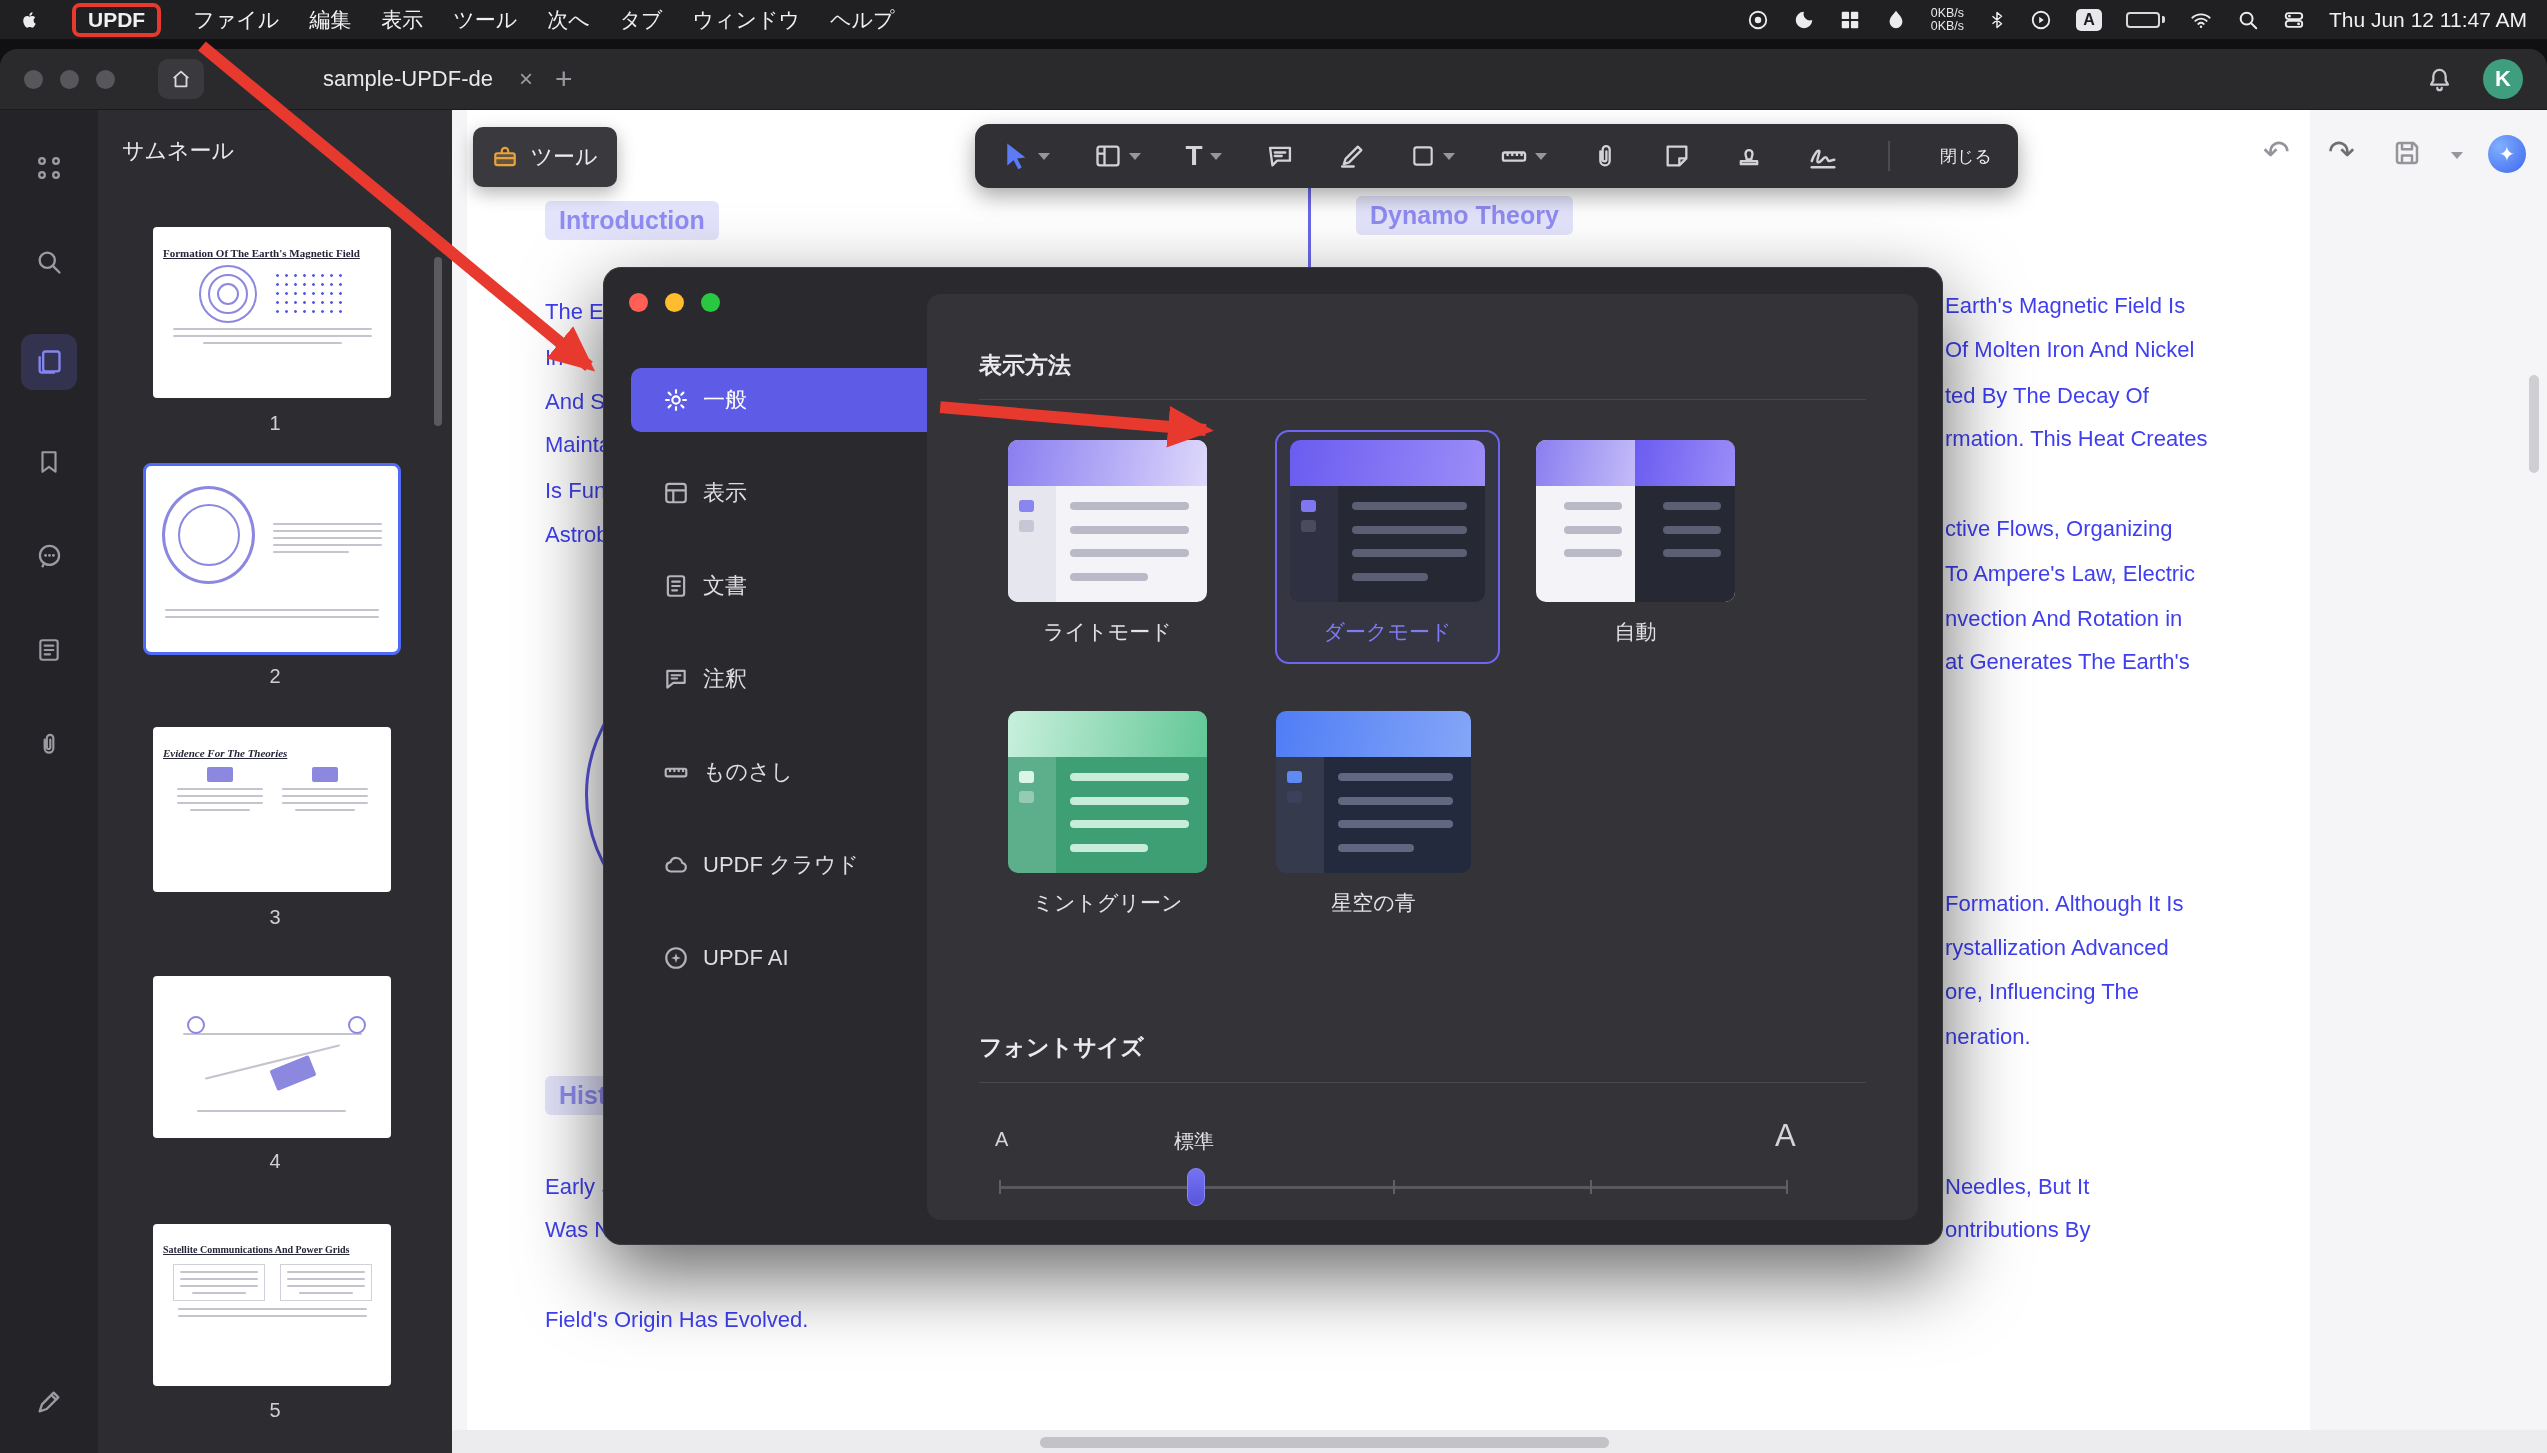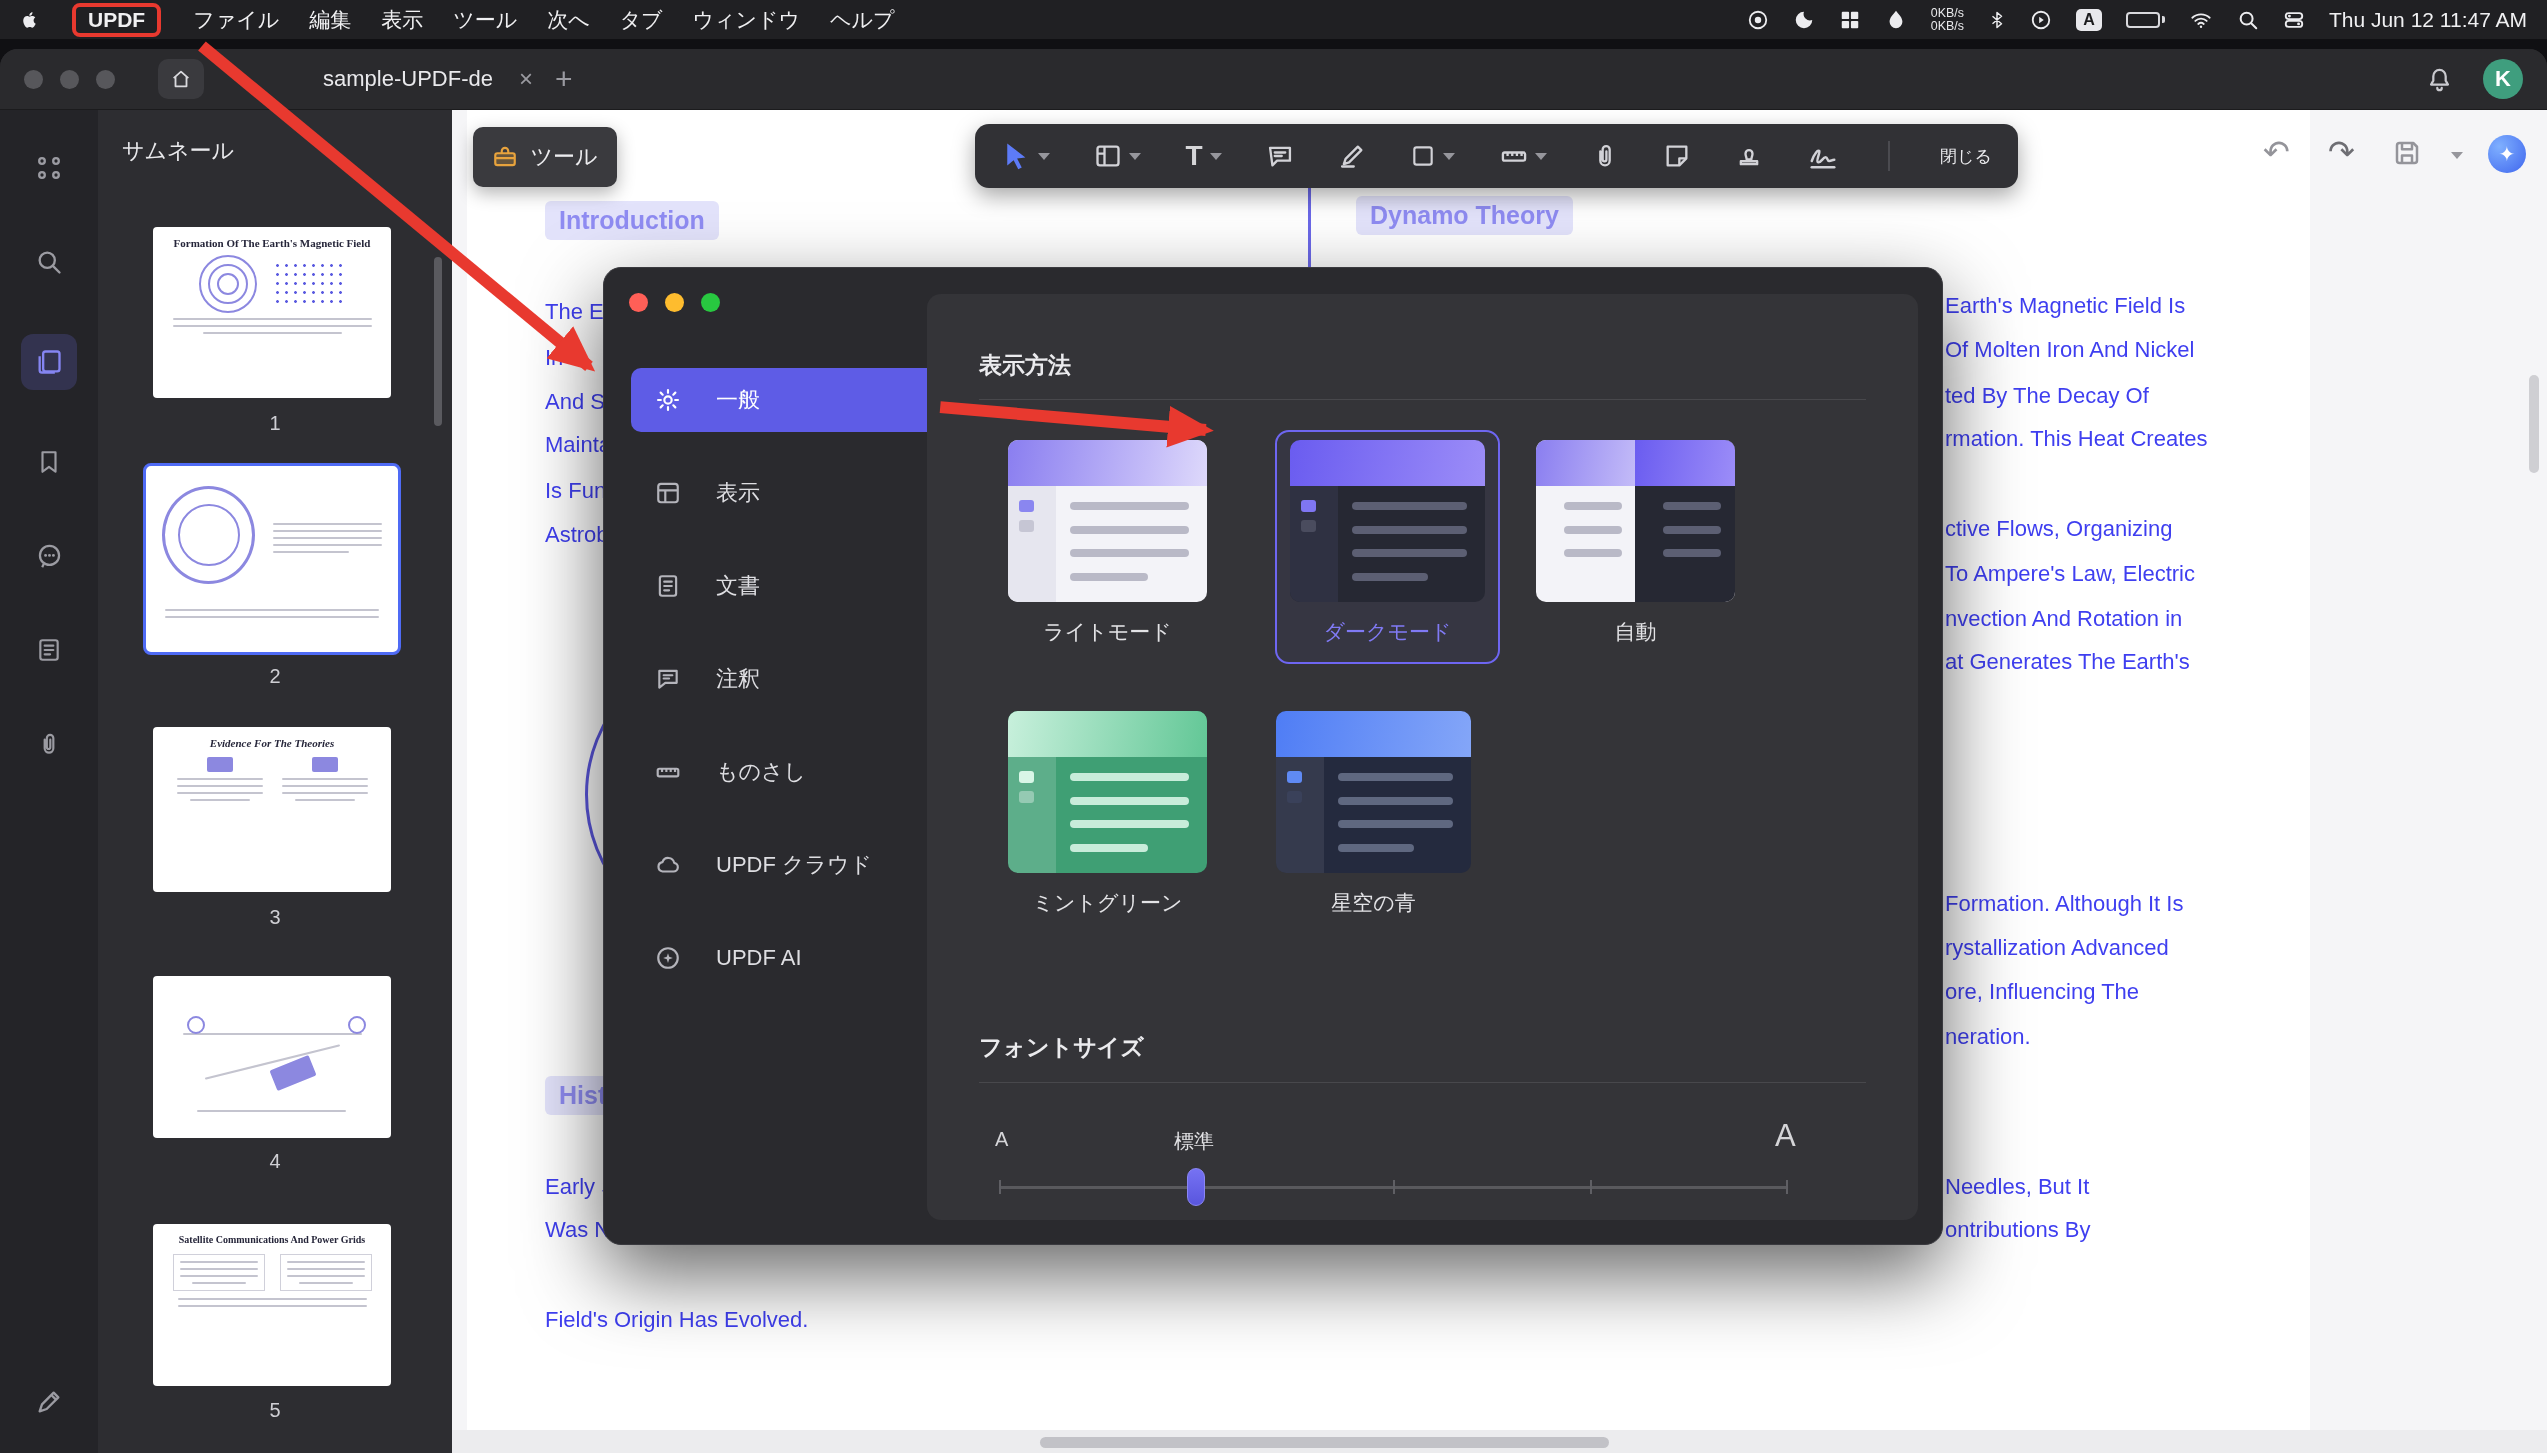--- a/index.html
+++ b/index.html
@@ -42,22 +42,22 @@
            align-items:center;padding-top:36px;gap:50px;box-sizing:border-box;}
   .ib{color:#9b9ba2;display:flex;align-items:center;justify-content:center;width:56px;height:44px;}
   .ib.sel{background:#33334f;border-radius:12px;color:#8585f2;height:56px;}
   .ib.bottom{margin-top:auto;margin-bottom:30px;}
   
   .thumbs{position:absolute;top:61px;left:98px;bottom:0;width:354px;background:#2d2d31;}
   .thumbs h3{position:absolute;left:24px;top:26px;margin:0;font-size:22px;font-weight:500;color:#e9e9ec;}
   .tcard{position:absolute;background:#fff;border-radius:4px;overflow:hidden;box-sizing:border-box;}
   .tcard.sel{border:3px solid #4f6bf5;border-radius:8px;}
   .tnum{position:absolute;width:100%;text-align:center;font-size:20px;color:#cfcfd4;}
-  .tt{font-family:"Liberation Serif","DejaVu Serif",serif;font-weight:bold;color:#26263a;text-align:center;
-      font-size:11px;line-height:12px;margin:10px 10px 6px;}
+  .tt{font-family:"Liberation Serif","DejaVu Serif",serif;font-weight:bold;color:#26263a;
+      font-size:11px;line-height:12px;margin:20px 10px 6px;text-decoration:underline;}
   .tline{height:2px;background:#c4c4cf;border-radius:1px;margin:5px auto 0;}
   .ring{border:2px solid #8c88e0;border-radius:50%;display:flex;align-items:center;justify-content:center;}
   .dots{background:radial-gradient(#5a5ae0 1.3px,transparent 1.5px);background-size:9px 9px;}
   .pbox{background:#8c88e0;border-radius:2px;}
   .tscroll{position:absolute;right:10px;top:147px;width:8px;height:169px;background:#5a5a5f;border-radius:4px;}
   
   .main{position:absolute;top:61px;left:452px;right:0;bottom:0;background:#f5f5f7;overflow:hidden;}
   .page{position:absolute;left:15px;top:0;width:1843px;height:1320px;background:#ffffff;z-index:1;}
   .pdf-h{position:absolute;font-size:25px;font-weight:bold;color:#8f8cf2;background:#e3e3fb;
          padding:5px 14px;border-radius:6px;z-index:2;white-space:nowrap;}
@@ -82,22 +82,22 @@
   .closebtn{font-size:17px;color:#ececef;white-space:nowrap;}
   .rctrl{position:absolute;top:24px;z-index:6;color:#94949a;font-size:32px;line-height:36px;}
   .aibtn{position:absolute;left:2036px;top:25px;width:38px;height:38px;border-radius:50%;z-index:6;
          background:radial-gradient(circle at 30% 30%,#7fb0ff,#3f66ee);display:flex;align-items:center;justify-content:center;color:#fff;font-size:20px;}
   
   .dialog{position:absolute;left:603px;top:267px;width:1340px;height:978px;background:#2a2a2e;border-radius:18px;
           z-index:50;box-shadow:0 30px 80px rgba(0,0,0,.6);border:1px solid #3a3a3f;box-sizing:border-box;}
   .dlg-tl{position:absolute;top:25px;left:25px;display:flex;gap:17px;}
   .dlg-tl span{width:19px;height:19px;border-radius:50%;}
   .dnav{position:absolute;left:27px;top:100px;display:flex;flex-direction:column;gap:29px;}
-  .dnav .item{width:324px;height:64px;border-radius:10px;display:flex;align-items:center;gap:35px;
-              padding-left:24px;box-sizing:border-box;color:#dedee2;font-size:22px;}
+  .dnav .item{width:324px;height:64px;border-radius:10px;display:flex;align-items:center;gap:14px;
+              padding-left:32px;box-sizing:border-box;color:#dedee2;font-size:22px;}
   .dnav .item .dico{color:#b4b4bb;display:flex;}
   .dnav .item.sel{background:#5e5ce6;color:#fff;}
   .dnav .item.sel .dico{color:#fff;}
   .dpanel{position:absolute;left:323px;top:26px;width:991px;height:926px;background:#343438;border-radius:14px;}
   .sec-title{position:absolute;left:52px;font-size:23px;font-weight:600;color:#ebebee;}
   .sec-div{position:absolute;left:52px;right:52px;height:1px;background:#48484c;}
   .theme-card{position:absolute;text-align:center;}
   .theme-card.sel{border:2px solid #6e66f2;border-radius:14px;padding:8px 13px 16px;background:rgba(110,102,242,.06);}
   .theme-label{margin-top:16px;font-size:21px;color:#e3e3e6;}
   .theme-card.sel .theme-label{color:#807af5;}

